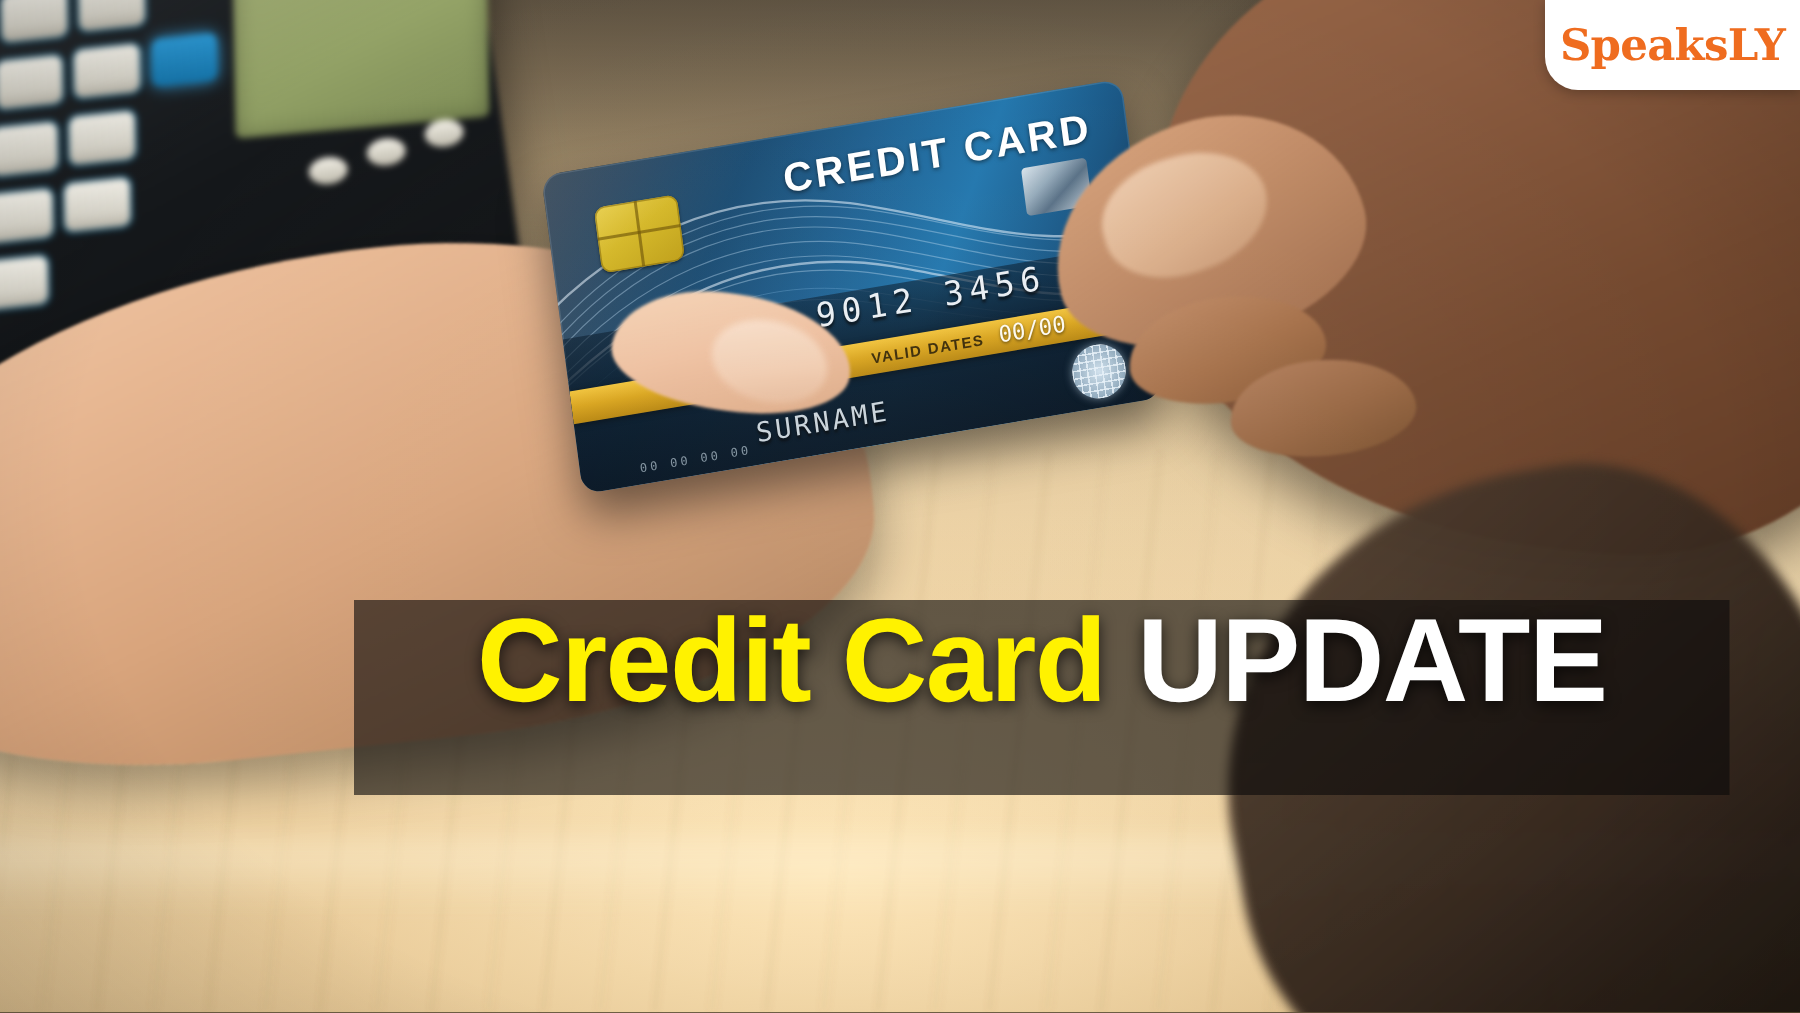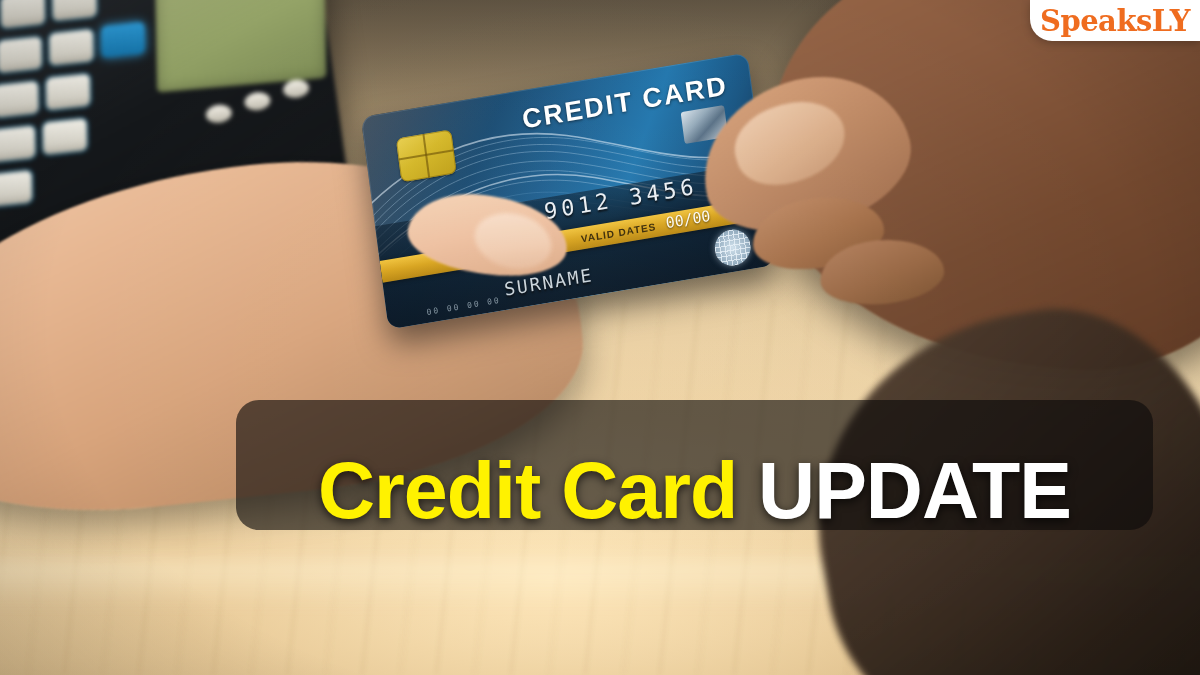--- a/index.html
+++ b/index.html
@@ -331,42 +331,41 @@
     opacity: .96;
   }
 
   
   .title-band {
     position: absolute;
     left: 236px; top: 400px;
     width: 917px; height: 130px;
     background: rgba(12,10,9,0.62);
     display: flex;
-    align-items: flex-end;
+    align-items: flex-start;
     justify-content: center;
     padding: 0 6px;
     box-sizing: border-box;
-    border-radius: 23px;
   }
   .title-text {
     font-size: 79px;
     font-weight: bold;
     line-height: 1;
     letter-spacing: -1px;
     white-space: nowrap;
     text-shadow: 0 3px 10px rgba(0,0,0,0.7);
   }
   .title-accent { color: #fff200; }
   .title-plain  { color: #ffffff; }
 
   
   .logo-badge {
     position: absolute;
     right: 0; top: 0;
-    width: 170px; height: 41px;
+    width: 170px; height: 60px;
     background: #ffffff;
     border-radius: 0 0 0 22px;
     display: flex;
     align-items: center;
     justify-content: center;
     box-shadow: 0 2px 8px rgba(0,0,0,0.25);
   }
   .logo-text {
     font-family: "DejaVu Serif", "Liberation Serif", serif;
     font-weight: bold;

